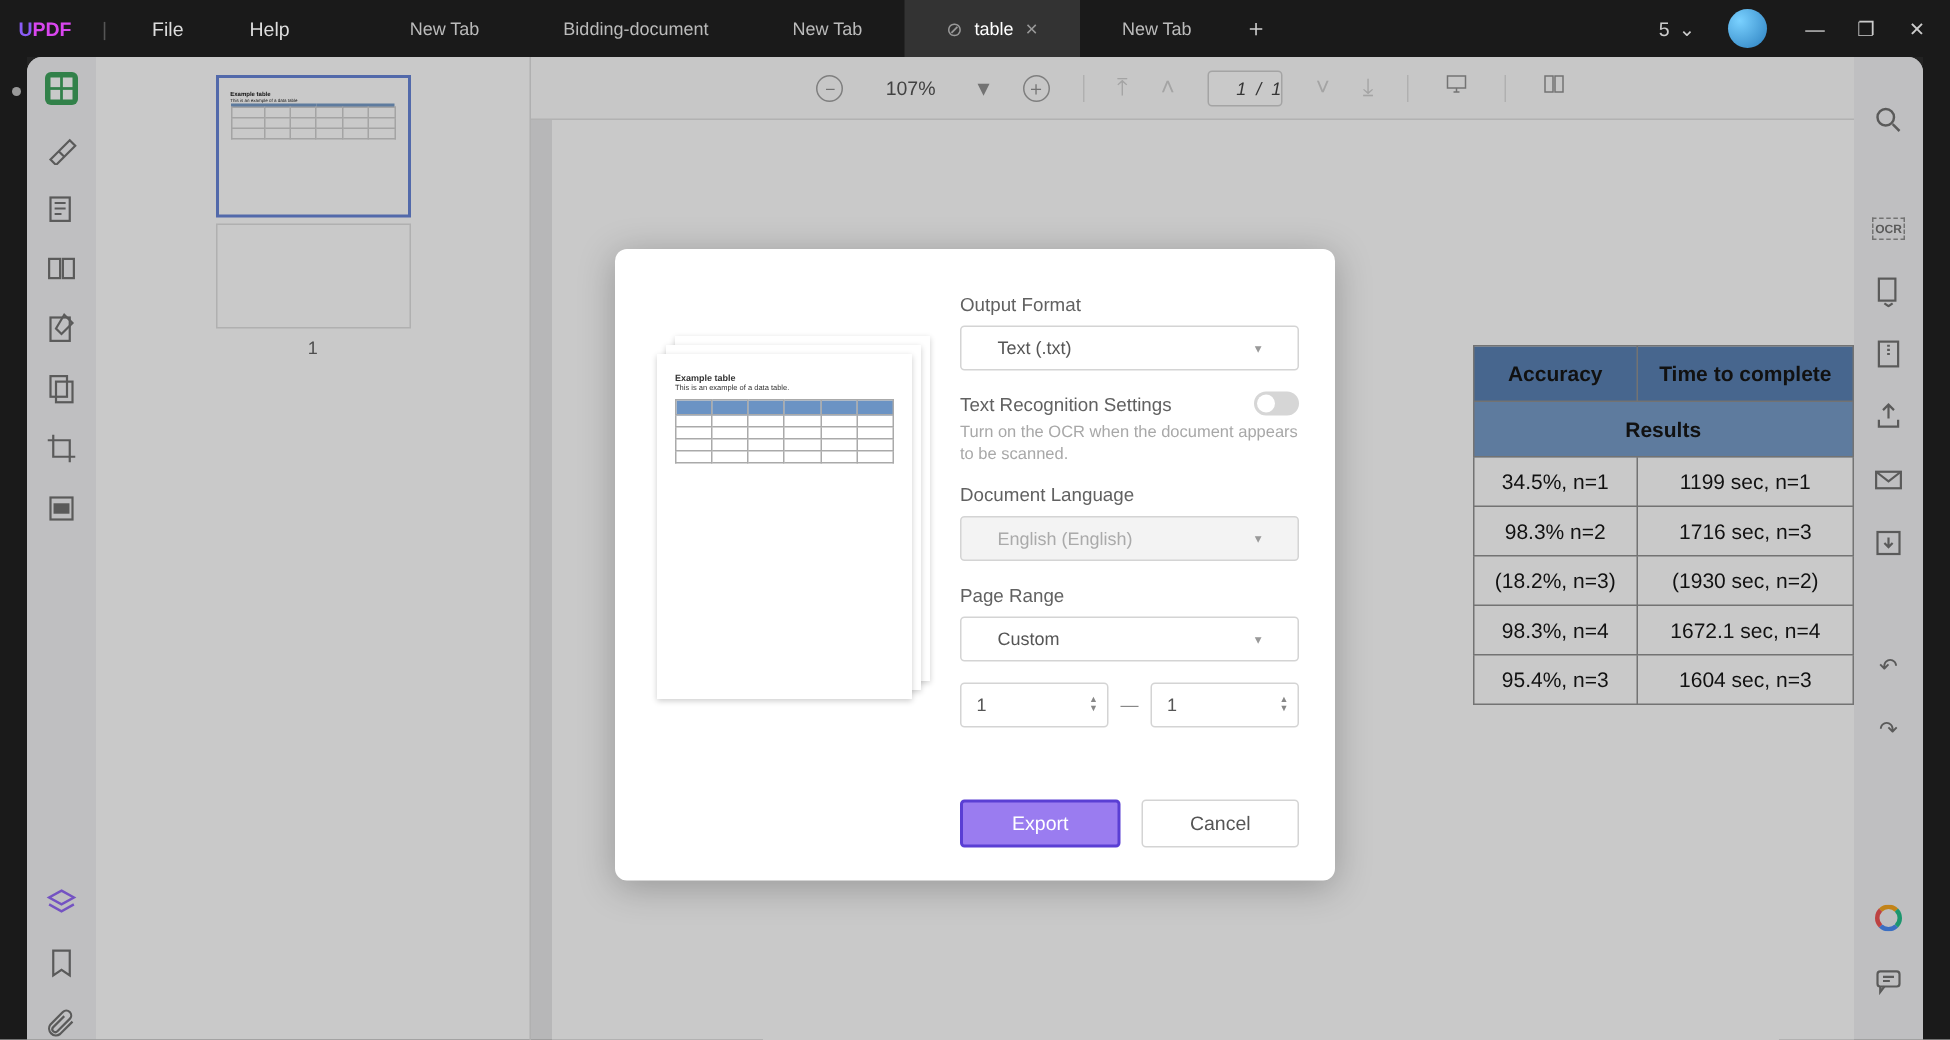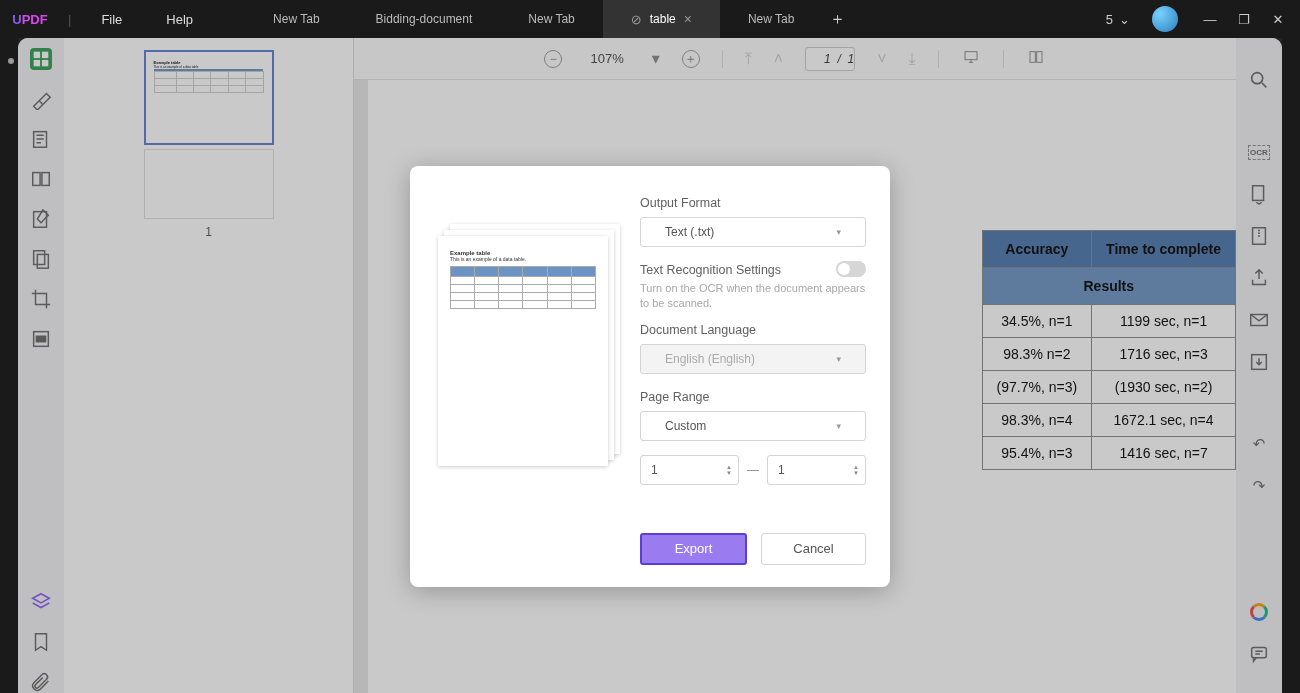--- a/index.html
+++ b/index.html
@@ -293,30 +293,30 @@
             </tr>
         <tr>
               <td>34.5%, n=1</td>
               <td>1199 sec, n=1</td>
             </tr>
         <tr>
               <td>98.3% n=2</td>
               <td>1716 sec, n=3</td>
             </tr>
         <tr>
-              <td>(97.7%, n=3)</td>
+              <td>(18.2%, n=3)</td>
               <td>(1930 sec, n=2)</td>
             </tr>
         <tr>
               <td>98.3%, n=4</td>
               <td>1672.1 sec, n=4</td>
             </tr>
         <tr>
               <td>95.4%, n=3</td>
-              <td>1416 sec, n=7</td>
+              <td>1604 sec, n=3</td>
             </tr>
       </tbody>
         </table>
     </div>
   </div>
 
   <div class="right-rail">
     <div class="ico">
         <svg viewBox="0 0 24 24" fill="none" stroke="#666" stroke-width="1.8">
           <circle cx="10" cy="10" r="6"></circle>

